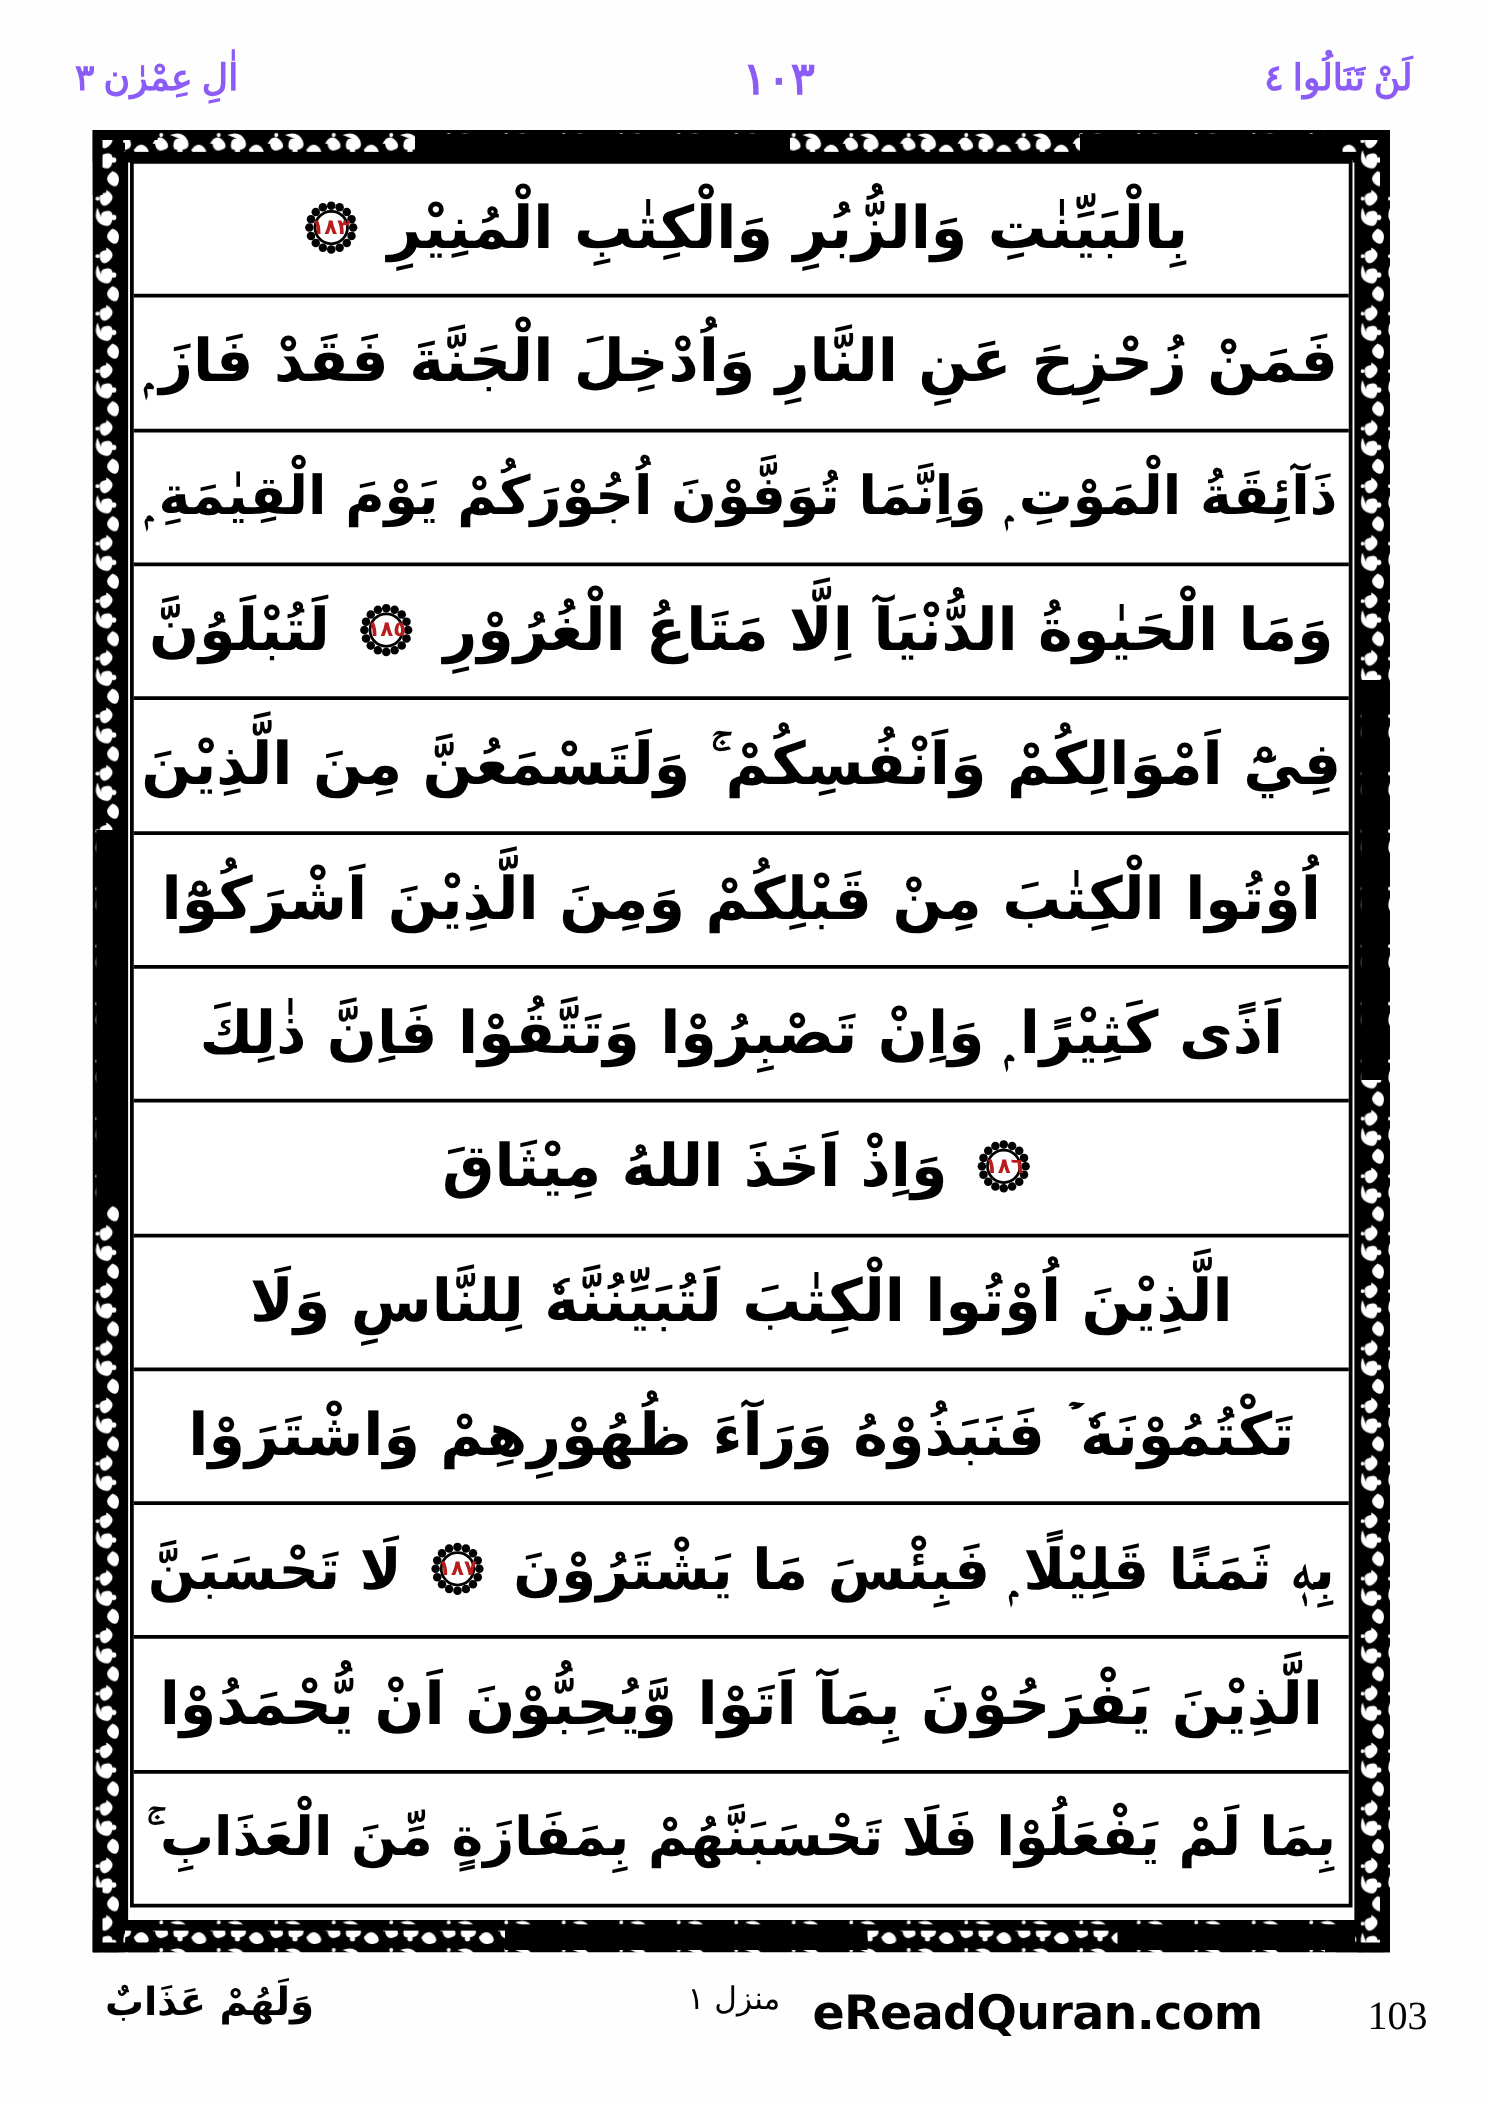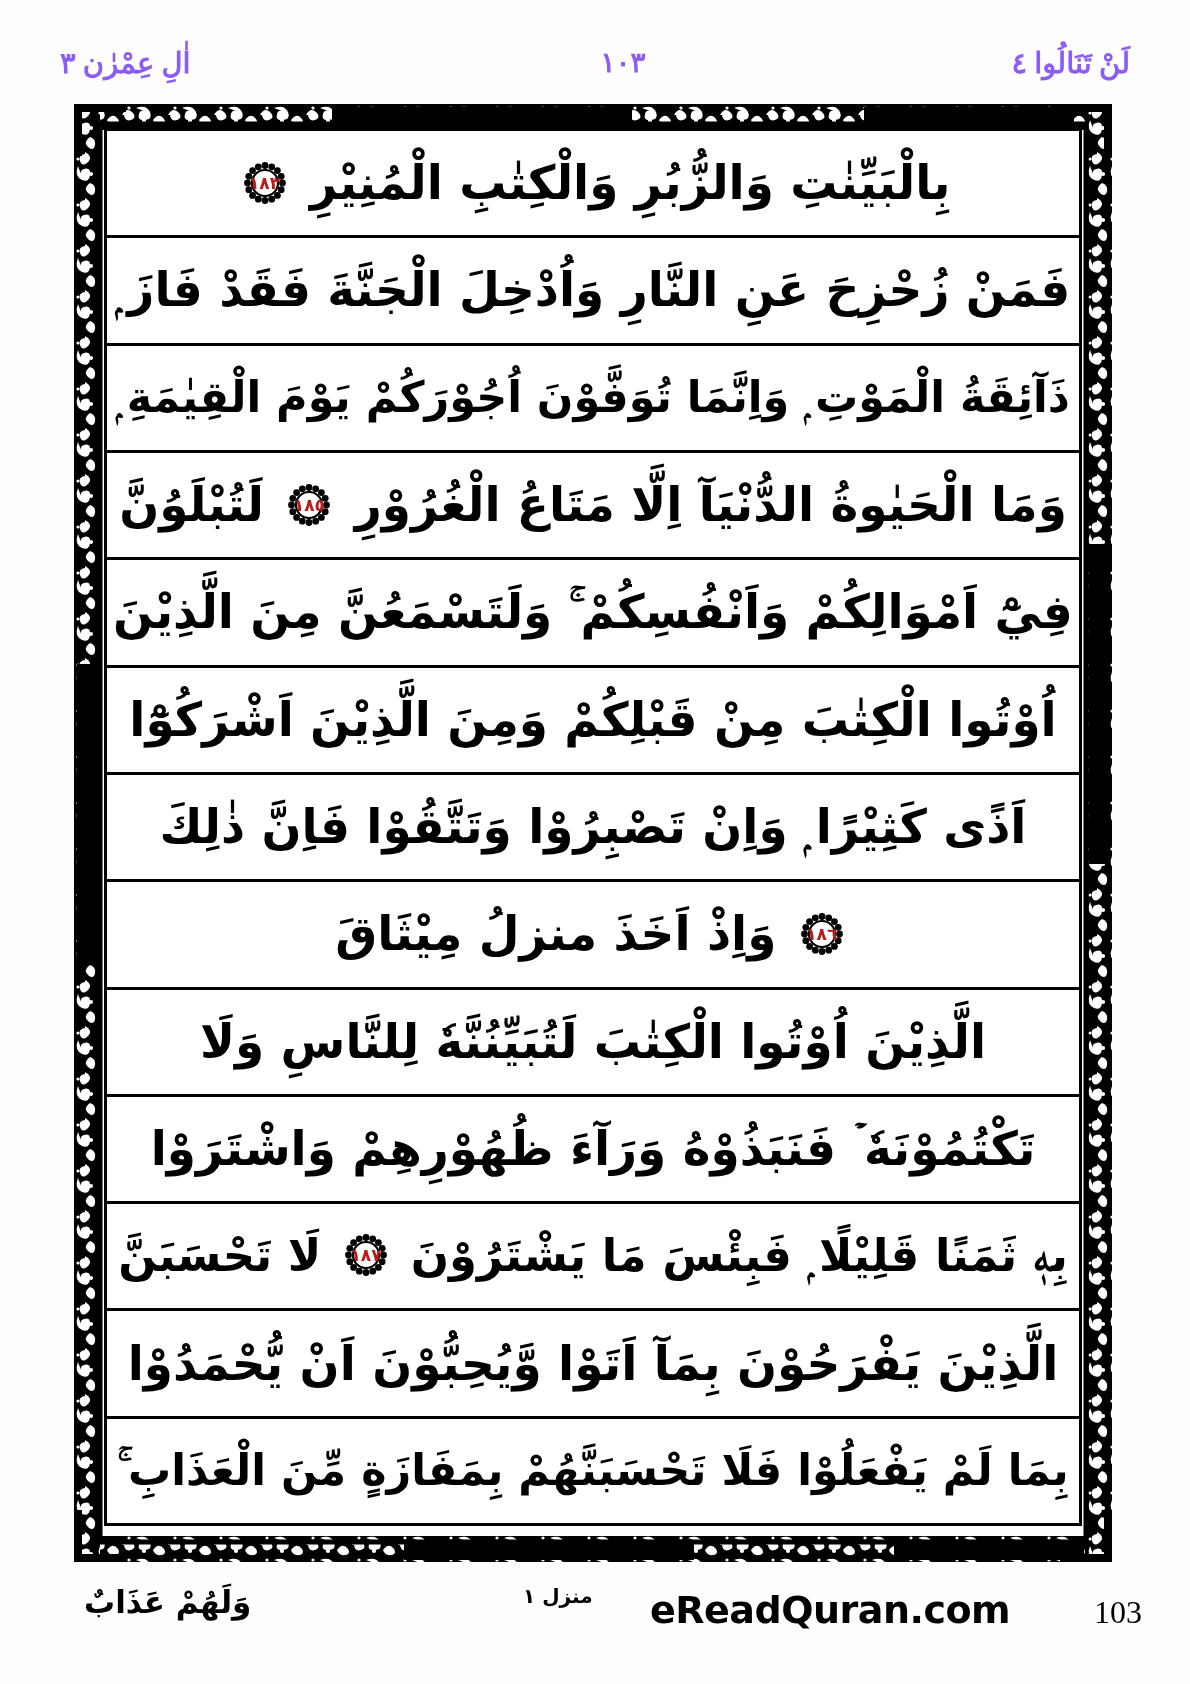--- a/index.html
+++ b/index.html
@@ -37,21 +37,21 @@
   }
   .hdr-text {
     font-family: Liberation Serif, serif;
     font-size: 29px;
     font-weight: 700;
     line-height: 1;
     white-space: nowrap;
     color: #8b5cf6;
   }
   .hdr-center {
-    font-size: 28px;
+    font-size: 36px;
     font-weight: 700;
     letter-spacing: 1px;
     margin-left: 44px;
   }
 
   
   .frame {
     position: absolute;
     left: 74px;
     top: 104px;
@@ -141,24 +141,24 @@
     position: absolute;
     left: 24px;
     top: 6px;
     font-size: 31px;
     font-weight: 700;
     direction: rtl;
     white-space: nowrap;
   }
   .manzil {
     position: absolute;
-    left: 463px;
+    left: 490px;
     top: 6px;
-    font-size: 20px;
-    font-weight: 700;
+    font-size: 25px;
+    font-weight: 400;
     direction: rtl;
     white-space: nowrap;
   }
   .site-name {
     position: absolute;
     left: 590px;
     top: 10px;
     font-size: 38px;
     font-weight: 700;
     letter-spacing: -0.5px;
@@ -342,21 +342,21 @@
                 <circle cx="12.6" cy="37.4" r="3.4"></circle>
                   <circle cx="8.8" cy="31.7" r="3.4"></circle>
                 <circle cx="7.5" cy="25" r="3.4"></circle>
                   <circle cx="8.8" cy="18.3" r="3.4"></circle>
                 <circle cx="12.6" cy="12.6" r="3.4"></circle>
                   <circle cx="18.3" cy="8.8" r="3.4"></circle>
               </g>
             </svg>
             <span class="num">١٨٦</span>
           </span>
-          <span>وَاِذْ اَخَذَ منزلُ مِيْثَاقَ</span>
+          <span>وَاِذْ اَخَذَ اللهُ مِيْثَاقَ</span>
         </div>
       </div>
 
       <div class="aya-line">
         <div class="aya-text">الَّذِيْنَ اُوْتُوا الْكِتٰبَ لَتُبَيِّنُنَّهٗ لِلنَّاسِ وَلَا</div>
       </div>
 
       <div class="aya-line">
         <div class="aya-text">تَكْتُمُوْنَهٗ ۡ فَنَبَذُوْهُ وَرَآءَ ظُهُوْرِهِمْ وَاشْتَرَوْا</div>
       </div>

